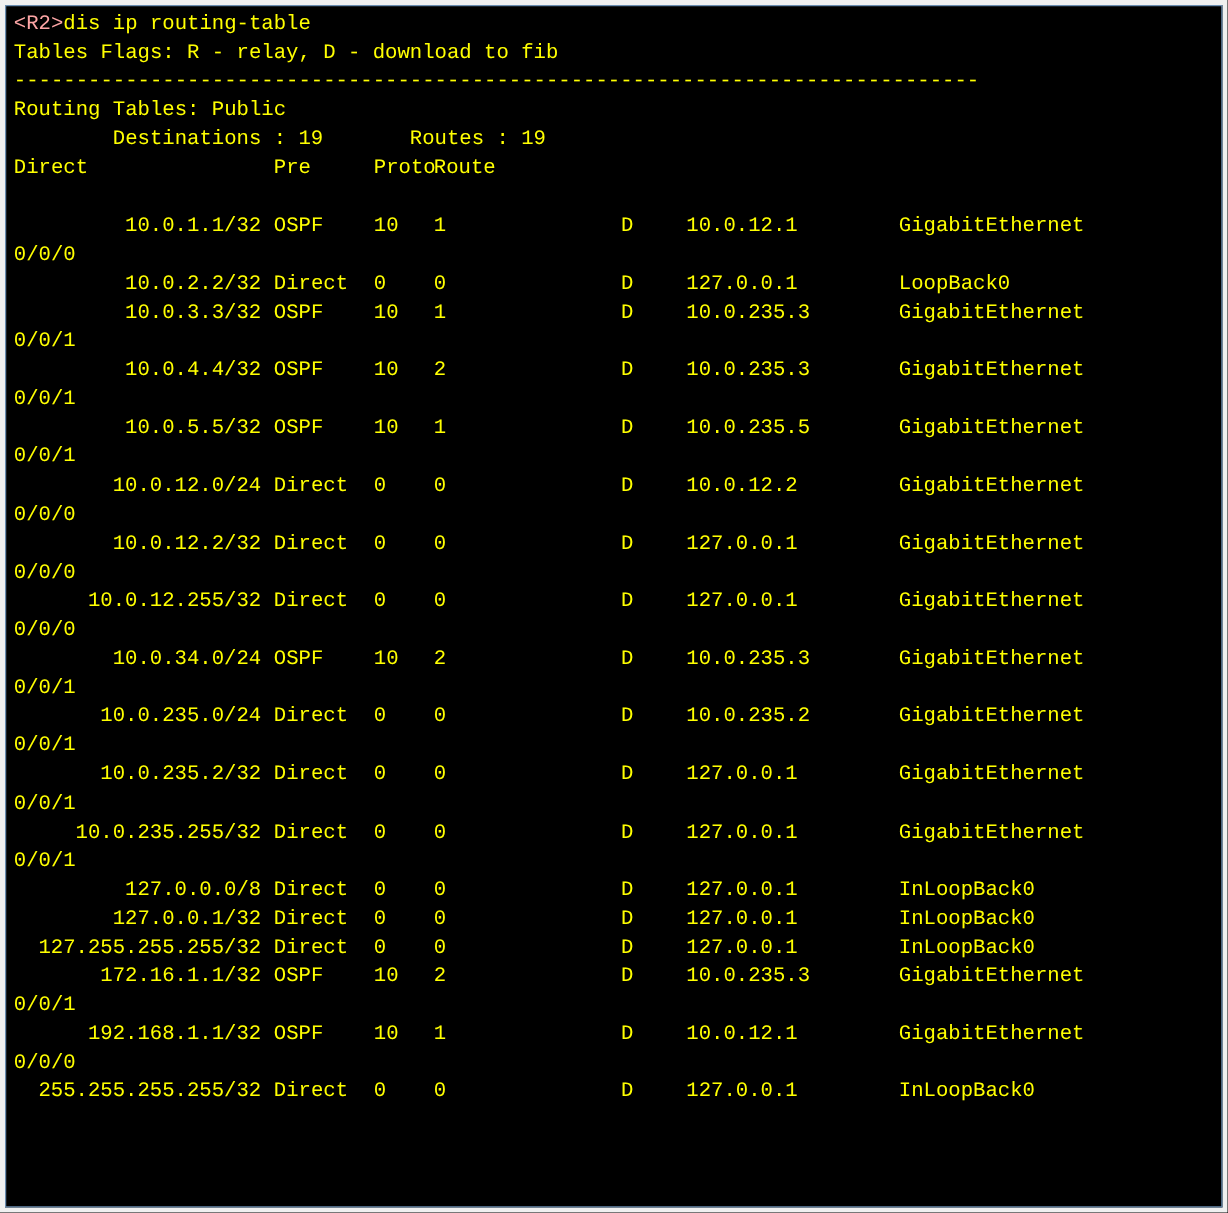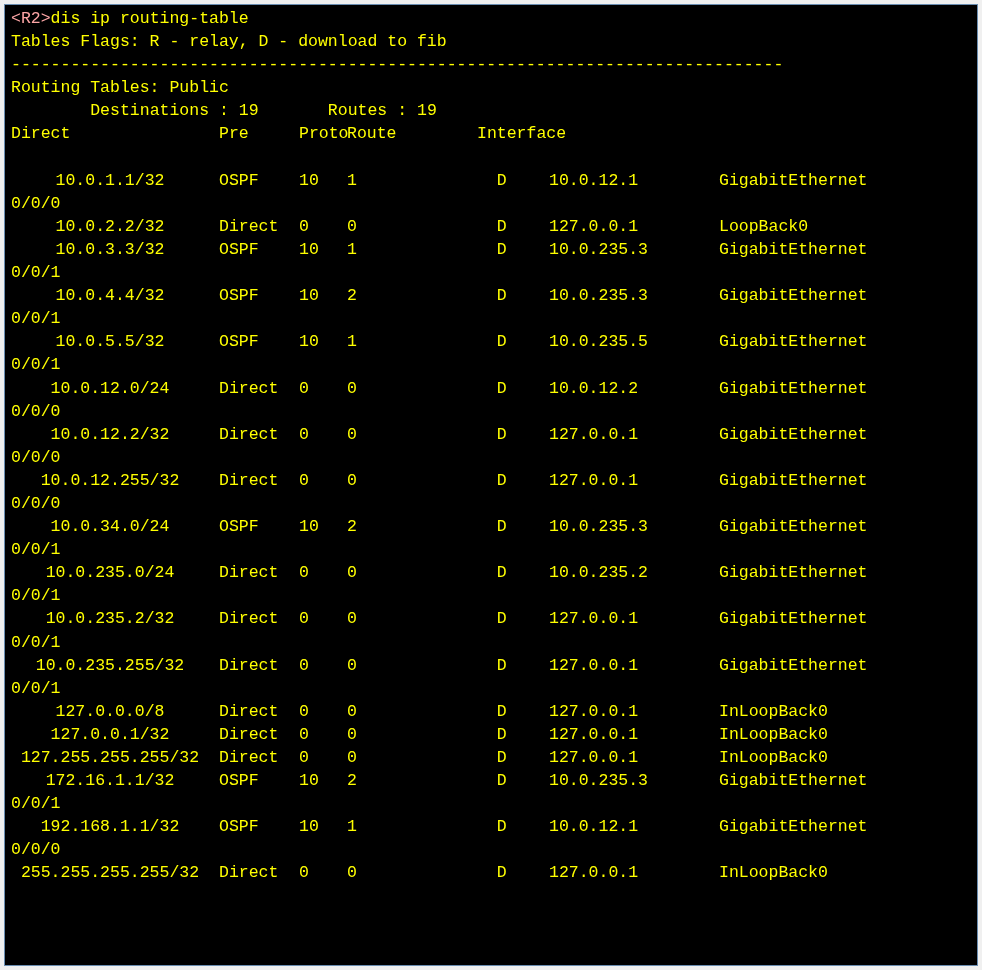--- a/index.html
+++ b/index.html
@@ -22,25 +22,25 @@
       border: 1px solid #6a8db0;
       padding: 2px 6px;
       white-space: pre;
       overflow: hidden;
     }
     .prompt { color: #fca5a5; }
     .cols {
       display: grid;
       grid-template-columns: 208px 80px 48px 130px 72px 170px auto;
     }
-    .dest { text-align: center; padding-right: 10px;}
+    .dest { text-align: right; padding-right: 10px;}
   </style>
 </head>
 <body>
 
 <div class="terminal"><span class="prompt">&lt;R2&gt;</span><span>dis ip routing-table</span>
 <span>Tables Flags: R - relay, D - download to fib</span>
 <span>------------------------------------------------------------------------------</span>
 <span>Routing Tables: Public</span>
         <span>Destinations : 19</span>       <span>Routes : 19</span>
 <div class="cols">
-<span>Direct</span><span>Pre</span><span>Proto</span><span>Route</span><span>Interface</span></div>
+<span>Direct</span><span>Pre</span><span>Proto</span><span>Route</span></div>
 <div id="routes"><div class="cols"><span class="dest">10.0.1.1/32</span><span>OSPF</span><span>10</span><span>1</span><span>  D</span><span>10.0.12.1</span><span>GigabitEthernet</span></div><div>0/0/0</div><div class="cols"><span class="dest">10.0.2.2/32</span><span>Direct</span><span>0</span><span>0</span><span>  D</span><span>127.0.0.1</span><span>LoopBack0</span></div><div class="cols"><span class="dest">10.0.3.3/32</span><span>OSPF</span><span>10</span><span>1</span><span>  D</span><span>10.0.235.3</span><span>GigabitEthernet</span></div><div>0/0/1</div><div class="cols"><span class="dest">10.0.4.4/32</span><span>OSPF</span><span>10</span><span>2</span><span>  D</span><span>10.0.235.3</span><span>GigabitEthernet</span></div><div>0/0/1</div><div class="cols"><span class="dest">10.0.5.5/32</span><span>OSPF</span><span>10</span><span>1</span><span>  D</span><span>10.0.235.5</span><span>GigabitEthernet</span></div><div>0/0/1</div><div class="cols"><span class="dest">10.0.12.0/24</span><span>Direct</span><span>0</span><span>0</span><span>  D</span><span>10.0.12.2</span><span>GigabitEthernet</span></div><div>0/0/0</div><div class="cols"><span class="dest">10.0.12.2/32</span><span>Direct</span><span>0</span><span>0</span><span>  D</span><span>127.0.0.1</span><span>GigabitEthernet</span></div><div>0/0/0</div><div class="cols"><span class="dest">10.0.12.255/32</span><span>Direct</span><span>0</span><span>0</span><span>  D</span><span>127.0.0.1</span><span>GigabitEthernet</span></div><div>0/0/0</div><div class="cols"><span class="dest">10.0.34.0/24</span><span>OSPF</span><span>10</span><span>2</span><span>  D</span><span>10.0.235.3</span><span>GigabitEthernet</span></div><div>0/0/1</div><div class="cols"><span class="dest">10.0.235.0/24</span><span>Direct</span><span>0</span><span>0</span><span>  D</span><span>10.0.235.2</span><span>GigabitEthernet</span></div><div>0/0/1</div><div class="cols"><span class="dest">10.0.235.2/32</span><span>Direct</span><span>0</span><span>0</span><span>  D</span><span>127.0.0.1</span><span>GigabitEthernet</span></div><div>0/0/1</div><div class="cols"><span class="dest">10.0.235.255/32</span><span>Direct</span><span>0</span><span>0</span><span>  D</span><span>127.0.0.1</span><span>GigabitEthernet</span></div><div>0/0/1</div><div class="cols"><span class="dest">127.0.0.0/8</span><span>Direct</span><span>0</span><span>0</span><span>  D</span><span>127.0.0.1</span><span>InLoopBack0</span></div><div class="cols"><span class="dest">127.0.0.1/32</span><span>Direct</span><span>0</span><span>0</span><span>  D</span><span>127.0.0.1</span><span>InLoopBack0</span></div><div class="cols"><span class="dest">127.255.255.255/32</span><span>Direct</span><span>0</span><span>0</span><span>  D</span><span>127.0.0.1</span><span>InLoopBack0</span></div><div class="cols"><span class="dest">172.16.1.1/32</span><span>OSPF</span><span>10</span><span>2</span><span>  D</span><span>10.0.235.3</span><span>GigabitEthernet</span></div><div>0/0/1</div><div class="cols"><span class="dest">192.168.1.1/32</span><span>OSPF</span><span>10</span><span>1</span><span>  D</span><span>10.0.12.1</span><span>GigabitEthernet</span></div><div>0/0/0</div><div class="cols"><span class="dest">255.255.255.255/32</span><span>Direct</span><span>0</span><span>0</span><span>  D</span><span>127.0.0.1</span><span>InLoopBack0</span></div></div></div>
 
 </body></html>

